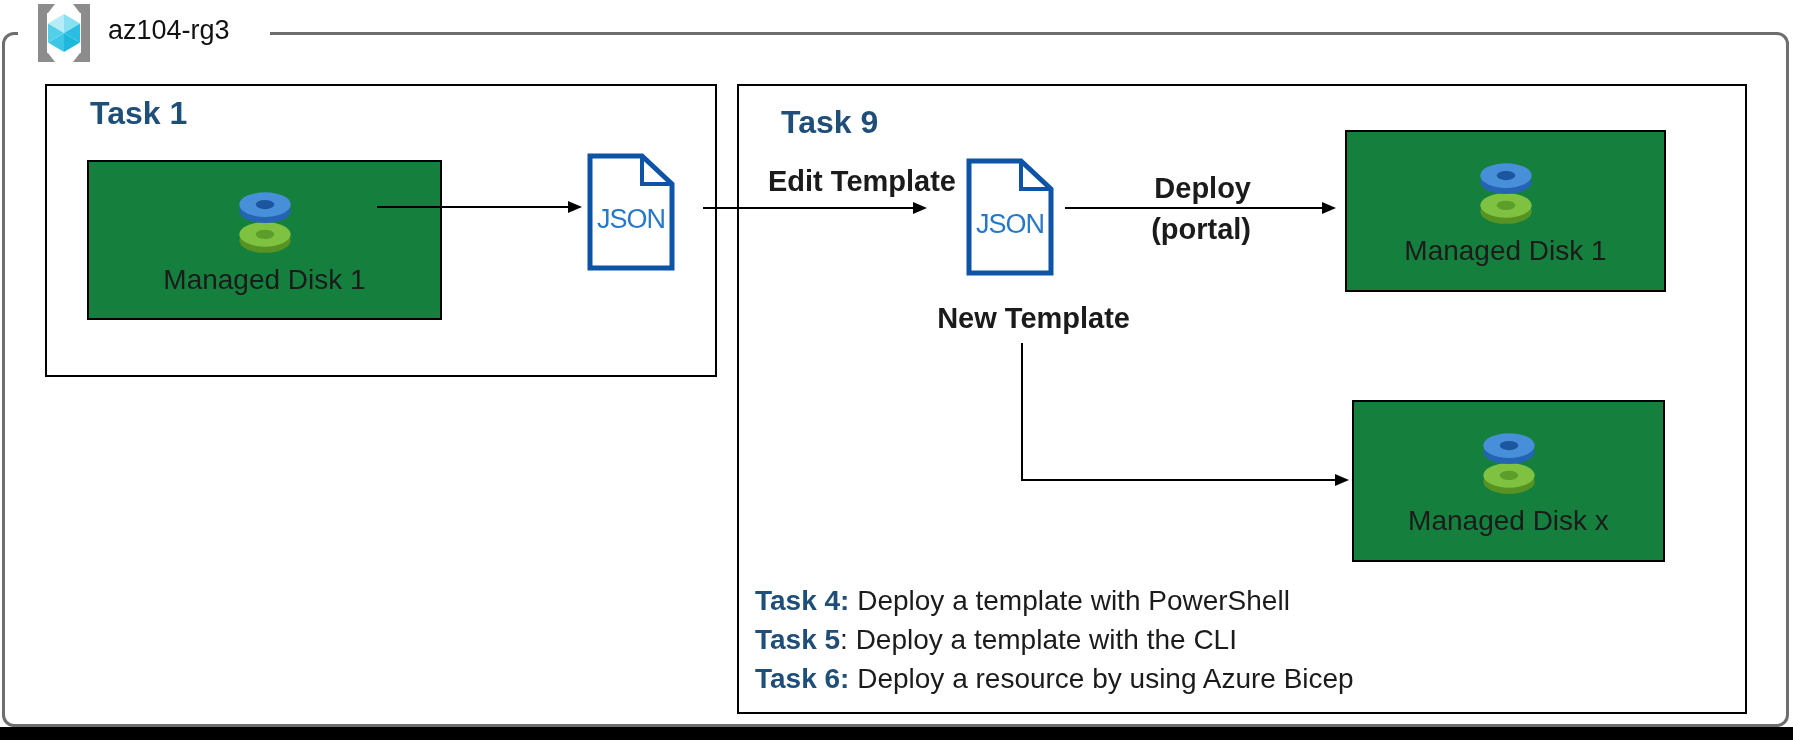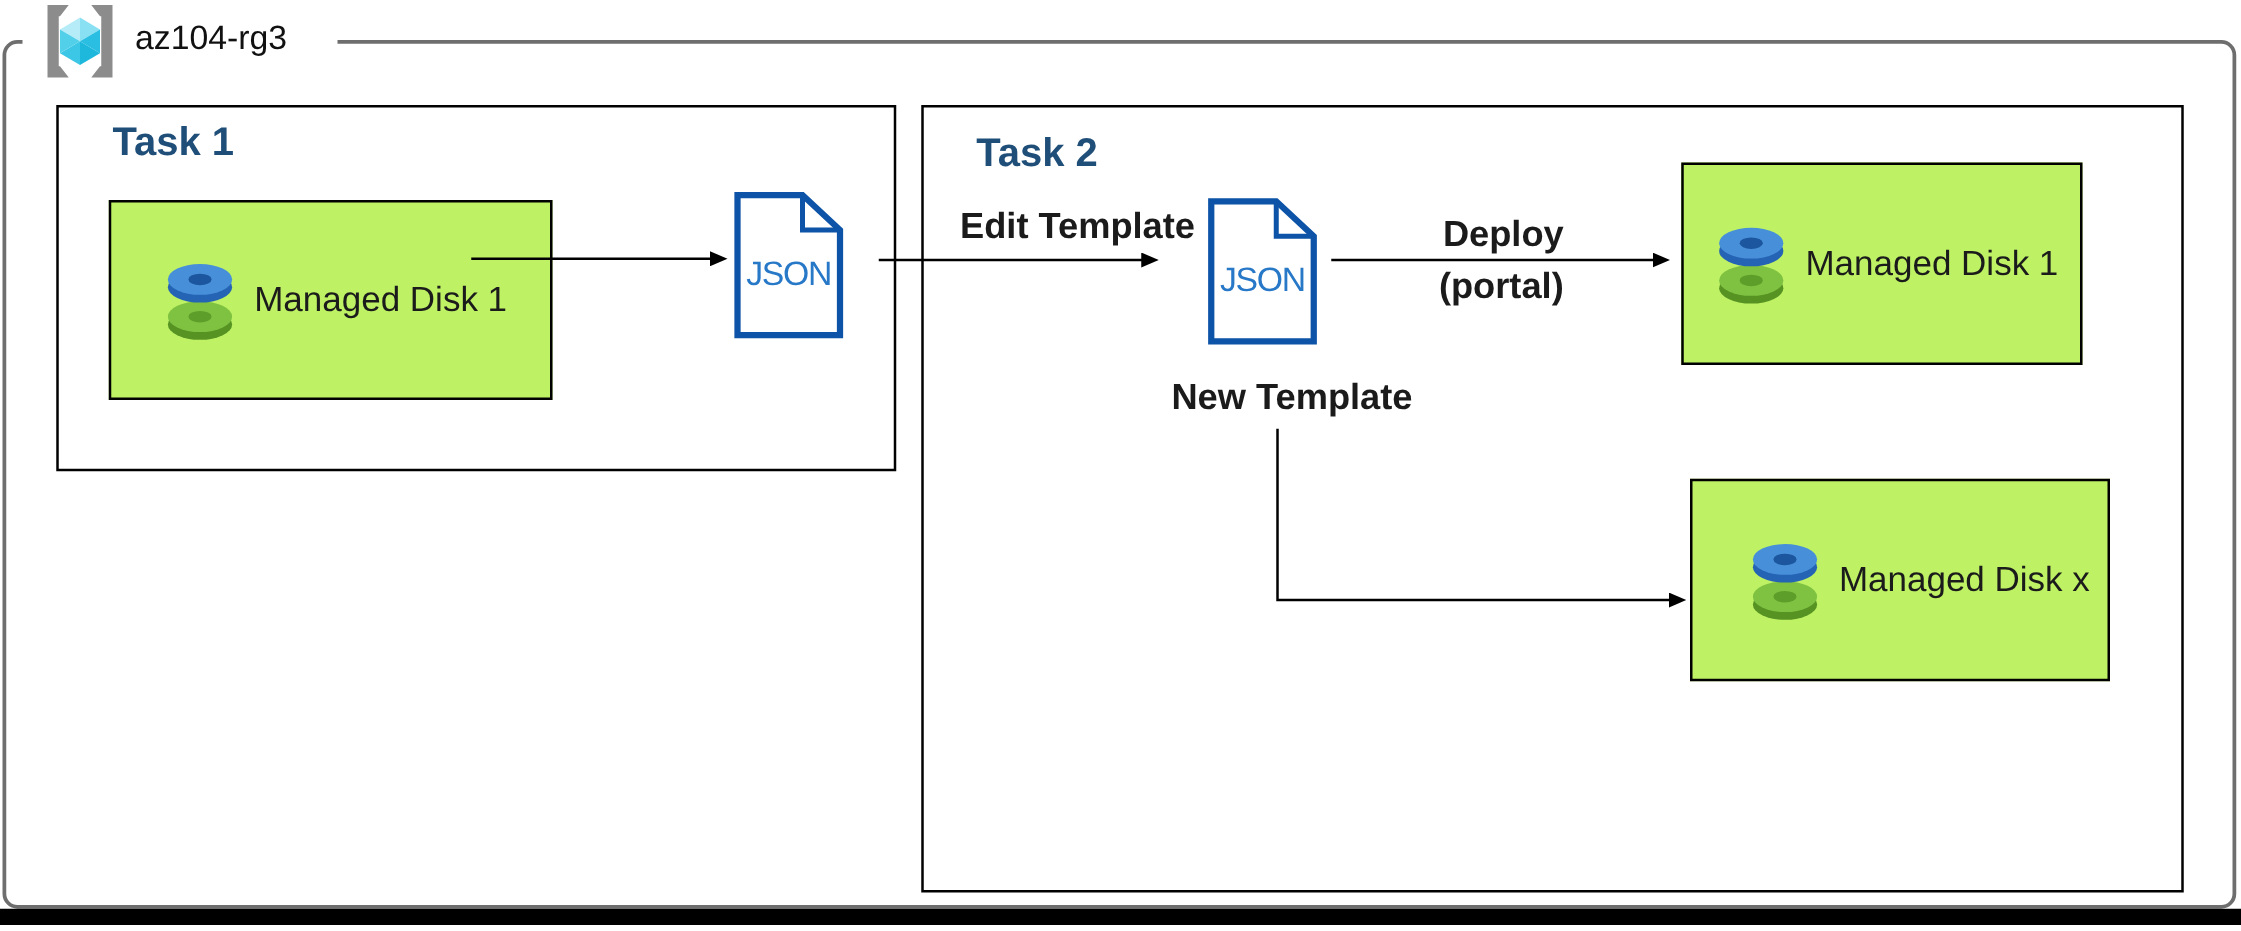--- a/index.html
+++ b/index.html
@@ -12,27 +12,27 @@
     left:2px;top:32px;width:1781px;height:689px;
     border:3px solid #6e6e6e;border-radius:12px;
   }
   .border-gap{left:18px;top:29px;width:252px;height:10px;background:#ffffff;}
   .rg-label{left:108px;top:15px;font-size:27px;color:#111;white-space:nowrap;}
   .task-box{border:2px solid #000;background:#fff;}
   .task1-box{left:45px;top:84px;width:668px;height:289px;}
   .task2-box{left:737px;top:84px;width:1006px;height:626px;}
   .task-title{font-size:32px;font-weight:bold;color:#1F4E79;white-space:nowrap;}
   .disk-box{
-    background:#bef264;border:2px solid #000;
-    display:flex;flex-direction:row;align-items:center;justify-content:center;gap:6px;
+    background:#15803d;border:2px solid #000;
+    display:flex;flex-direction:column;align-items:center;justify-content:center;gap:6px;
   }
   .disk-box .disk-label{font-size:28px;color:#1b1b1b;white-space:nowrap;}
   .md1-task1{left:87px;top:160px;width:351px;height:156px;}
   .md1-task2{left:1345px;top:130px;width:317px;height:158px;}
-  .mdx-task2{left:1352px;top:383px;width:309px;height:158px;padding-left:23px;}
+  .mdx-task2{left:1352px;top:400px;width:309px;height:158px;}
   .diagram-label{font-size:29px;color:#1b1b1b;text-align:right;white-space:nowrap;font-weight:bold;}
   .template-label{left:506px;top:289px;width:250px;}
   .new-template-label{left:880px;top:302px;width:250px;}
   .edit-template-label{left:750px;top:165px;width:206px;}
   .deploy-label{left:1051px;top:172px;width:200px;}
   .portal-label{left:1051px;top:213px;width:200px;}
   .task3-line{left:1262px;top:312px;font-size:28px;color:#1F4E79;white-space:nowrap;}
   .task3-line .bold{font-weight:bold;}
   .task-list{left:755px;top:581px;font-size:28px;line-height:39px;color:#1b1b1b;white-space:nowrap;}
   .task-prefix{font-weight:bold;color:#1F4E79;}
@@ -77,21 +77,21 @@
     <div class="disk-label">Managed Disk 1</div>
   </div>
 
   <svg class="abs" style="left:586px;top:152px" width="90" height="120" viewBox="0 0 90 120">
     <path d="M4 4 H56 L86 32 V116 H4 Z" fill="#ffffff" stroke="#0d53a7" stroke-width="5"></path>
     <path d="M56 4 V32 H86" fill="none" stroke="#0d53a7" stroke-width="4"></path>
     <text x="45" y="76" text-anchor="middle" class="json-label-text">JSON</text>
   </svg>
 
   <div class="abs task-box task2-box"></div>
-  <div class="abs task-title" style="left:781px;top:104px">Task 2</div>
+  <div class="abs task-title" style="left:781px;top:104px">Task 9</div>
 
   <div class="abs diagram-label edit-template-label">Edit Template</div>
 
   <svg class="abs" style="left:965px;top:157px" width="90" height="120" viewBox="0 0 90 120">
     <path d="M4 4 H56 L86 32 V116 H4 Z" fill="#ffffff" stroke="#0d53a7" stroke-width="5"></path>
     <path d="M56 4 V32 H86" fill="none" stroke="#0d53a7" stroke-width="4"></path>
     <text x="45" y="76" text-anchor="middle" class="json-label-text">JSON</text>
   </svg>
   <div class="abs diagram-label deploy-label">Deploy</div>
 
@@ -116,20 +116,25 @@
       <ellipse cx="36" cy="55" rx="25" ry="12" fill="#569323"></ellipse>
       <ellipse cx="36" cy="49" rx="25" ry="12" fill="#7fc241"></ellipse>
       <ellipse cx="36" cy="49" rx="9" ry="4.5" fill="#5d9e2a"></ellipse>
       <ellipse cx="36" cy="26" rx="25" ry="12" fill="#2563b4"></ellipse>
       <ellipse cx="36" cy="20" rx="25" ry="12" fill="#4790d9"></ellipse>
       <ellipse cx="36" cy="20" rx="9" ry="4.5" fill="#1c569f"></ellipse>
     </svg>
     <div class="disk-label">Managed Disk x</div>
   </div>
 
+  <div class="abs task-list">
+    <div><span class="task-prefix">Task 4:</span><span> Deploy a template with PowerShell</span></div>
+    <div><span class="task-prefix">Task 5</span><span>: Deploy a template with the CLI</span></div>
+    <div><span class="task-prefix">Task 6:</span><span> Deploy a resource by using Azure Bicep</span></div>
+  </div>
 
   <svg class="abs" style="left:0;top:0" width="1793" height="745" viewBox="0 0 1793 745">
     <defs>
       <marker id="ah" markerUnits="userSpaceOnUse" markerWidth="16" markerHeight="12" refX="1" refY="6" orient="auto">
         <path d="M0 0 L14 6 L0 12 Z" fill="#000"></path>
       </marker>
     </defs>
     <path d="M377 207 H569" stroke="#000" stroke-width="2" fill="none" marker-end="url(#ah)"></path>
     <path d="M703 208 H914" stroke="#000" stroke-width="2" fill="none" marker-end="url(#ah)"></path>
     <path d="M1065 208 H1323" stroke="#000" stroke-width="2" fill="none" marker-end="url(#ah)"></path>

